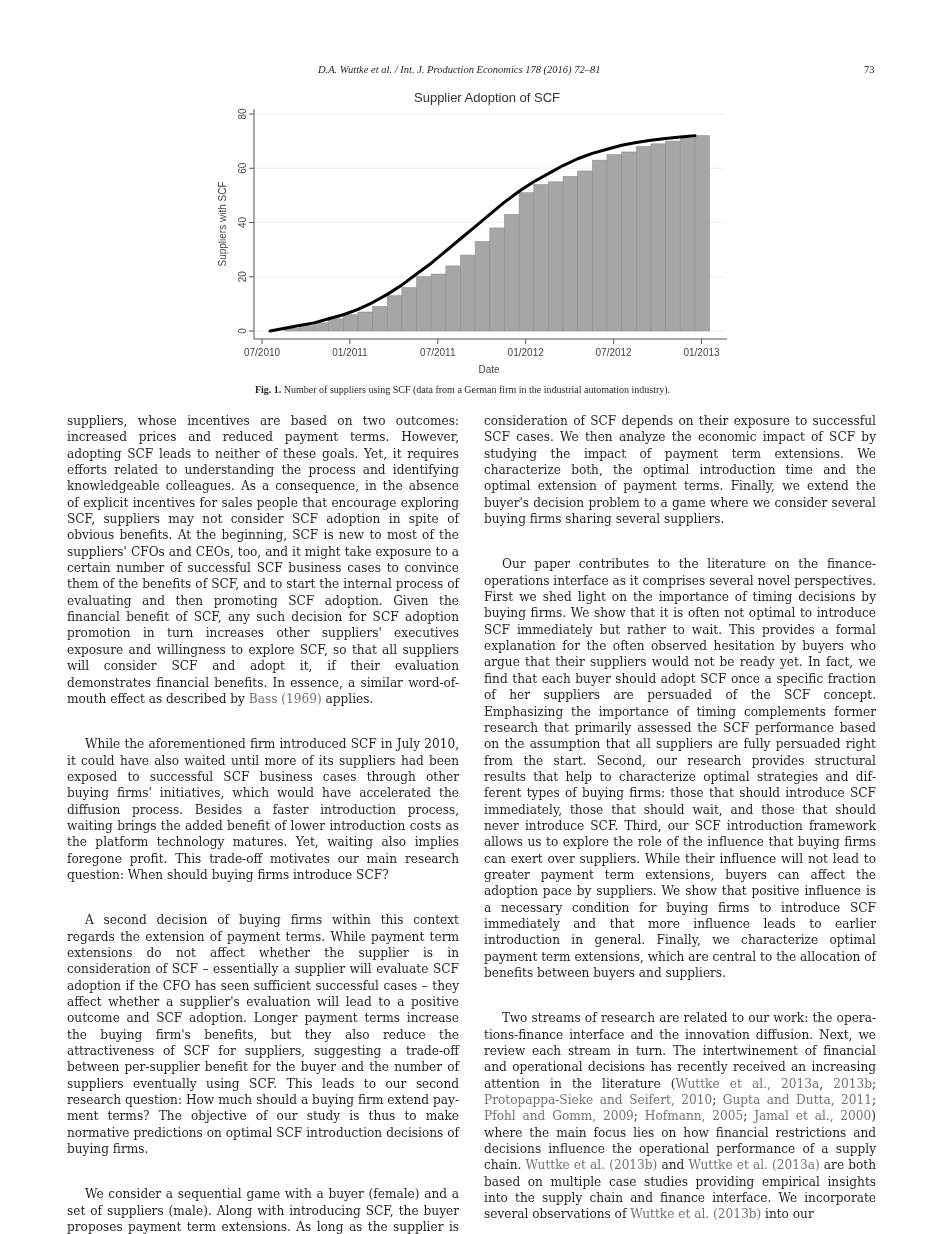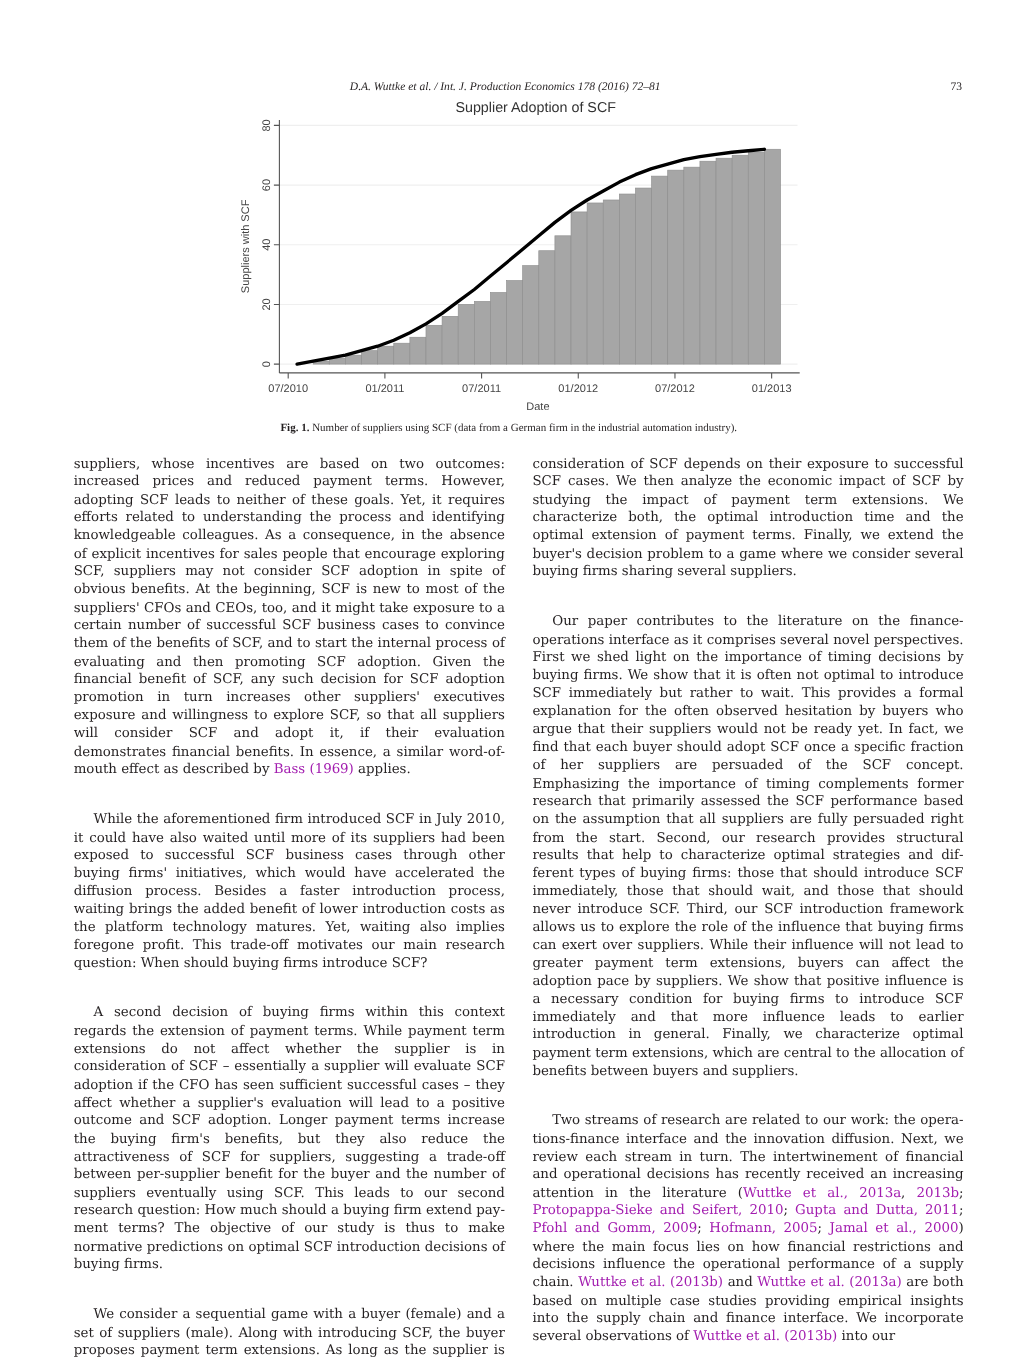--- a/index.html
+++ b/index.html
@@ -1,33 +1,33 @@
 <!DOCTYPE html>
 <html><head>
 <meta charset="utf-8">
 <style>
   html, body { margin: 0; padding: 0; background: #ffffff; }
   body { width: 925px; height: 1234px; position: relative; overflow: hidden;
          font-family: "DejaVu Serif", "Liberation Serif", serif; color: #231f20; }
-  .running-head { position: absolute; top: 74px; left: 0; width: 925px; height: 14px;
+  .running-head { position: absolute; top: 64px; left: 0; width: 925px; height: 14px;
                   font-family: "Liberation Serif", serif; font-style: italic; font-size: 10.5px; }
   .running-head .rh-text { position: absolute; left: 318px; top: 0; white-space: nowrap; }
   .running-head .rh-page { position: absolute; left: 864px; top: 0; font-style: normal; text-align: center; }
   .figure { position: absolute; left: 210px; top: 84px; width: 520px; height: 300px; }
   .figure svg { position: absolute; left: 0; top: 0; }
   .caption { position: absolute; top: 384px; left: 0; width: 925px; text-align: center;
              font-family: "Liberation Serif", serif; font-size: 10px; }
   .caption .fig-label { font-weight: bold; }
   .col { position: absolute; top: 413px; width: 392px; font-size: 12.15px; line-height: 16.35px;
          text-align: justify; hyphens: manual; }
   .col-left { left: 67px; }
   .col-right { left: 484px; }
   .col p { margin: 0; text-indent: 0; }
   .col p.indent { text-indent: 18px; margin-top: 29px; }
-  .link { color: #a21caf; }
+  .link { color: #737373; }
   .section-head { font-weight: bold; font-size: 12.3px; margin: 31px 0 24px 0; }
   .section-head .num { margin-right: 9px; }
 </style>
 </head>
 <body>
 
 <div class="running-head">
   <span class="rh-text">D.A. Wuttke et al. / Int. J. Production Economics 178 (2016) 72–81</span>
   <span class="rh-page">73</span>
 </div>

